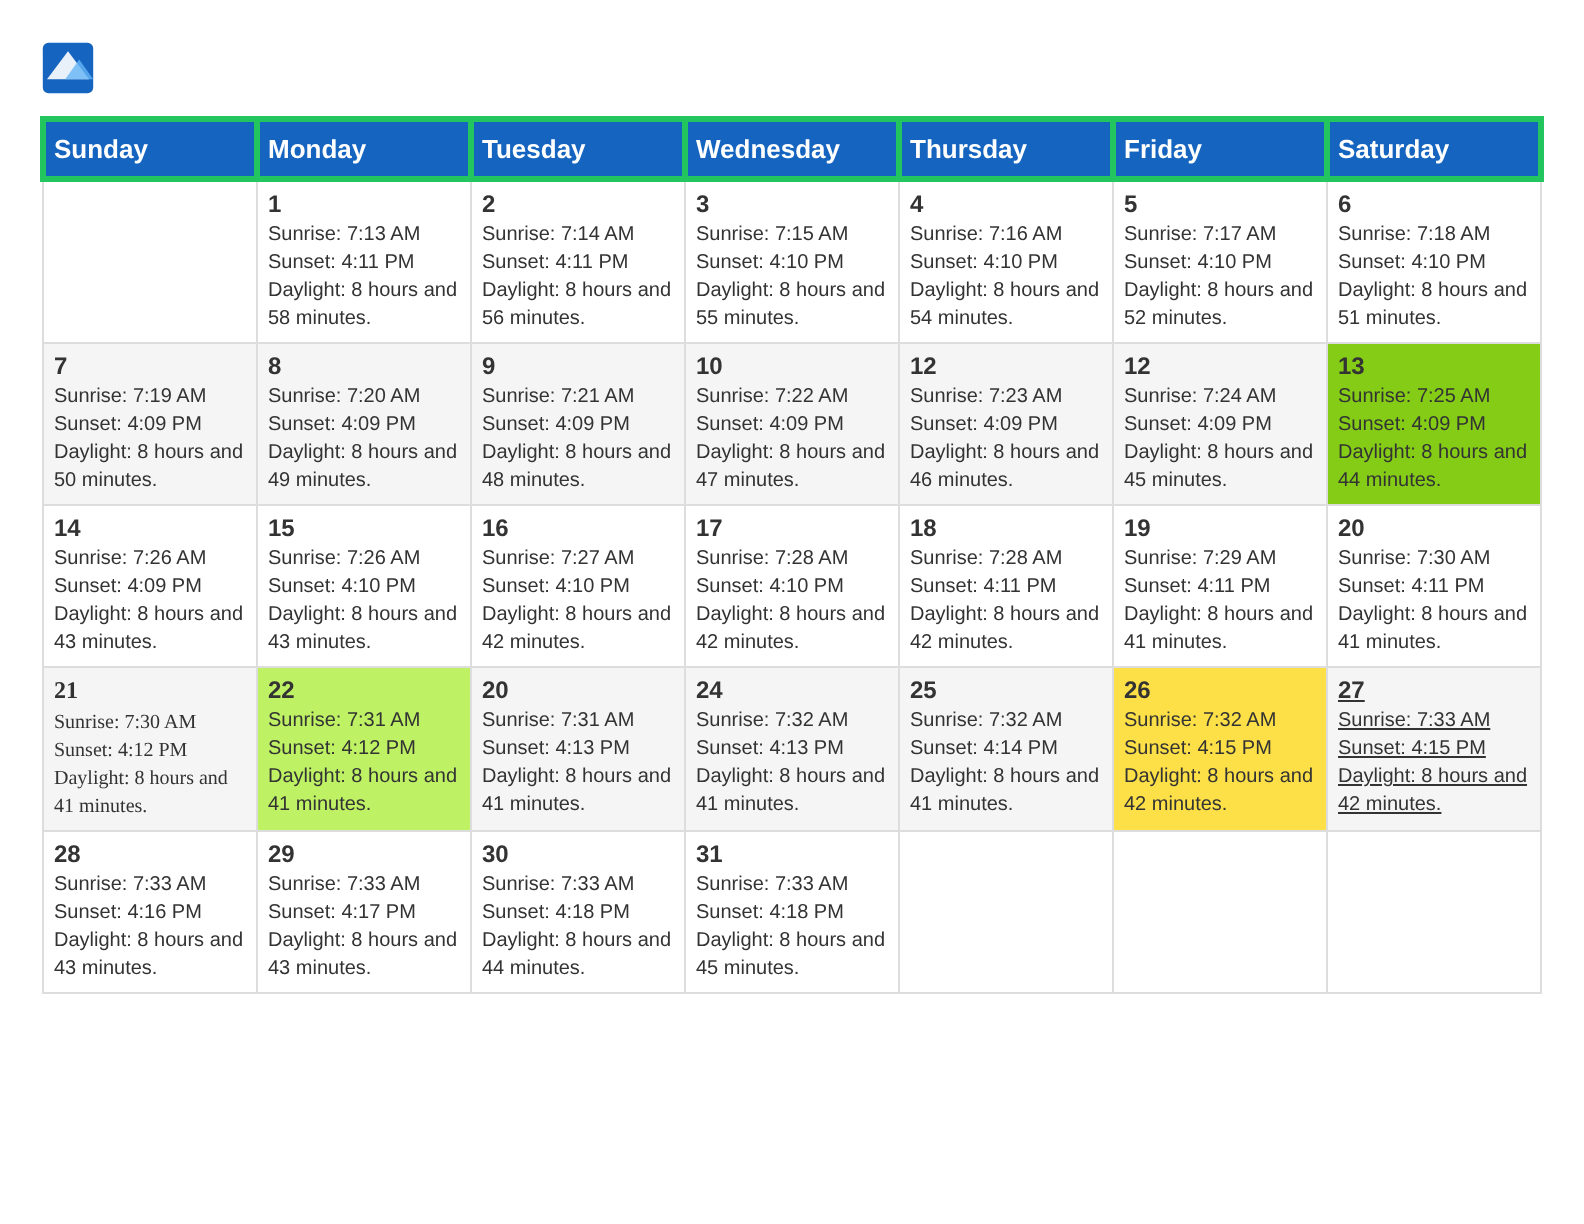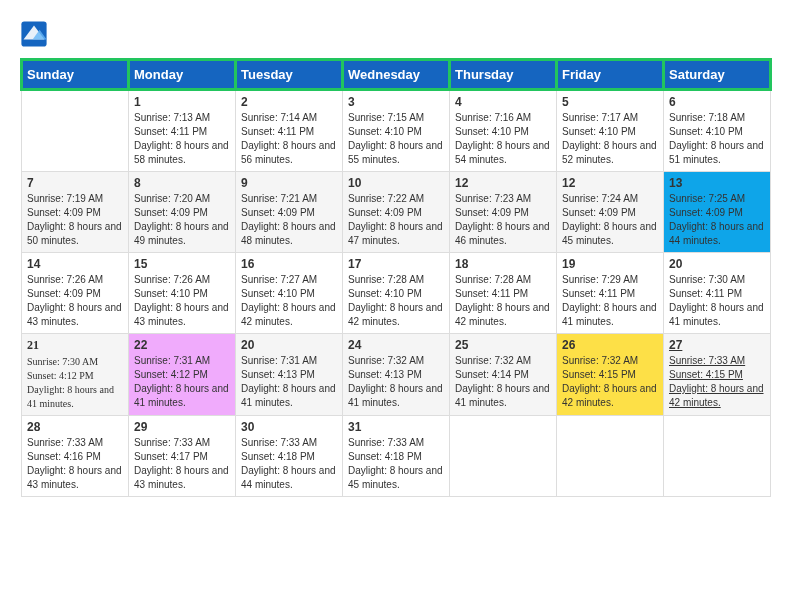--- a/index.html
+++ b/index.html
@@ -165,21 +165,21 @@
 <div class="day-info">Sunrise: 7:22 AM<br>Sunset: 4:09 PM<br>Daylight: 8 hours and 47 minutes.</div>
         </td>
         <td style="background: rgb(245, 245, 245);">
           <div class="day-number">12</div>
 <div class="day-info">Sunrise: 7:23 AM<br>Sunset: 4:09 PM<br>Daylight: 8 hours and 46 minutes.</div>
         </td>
         <td style="background: rgb(245, 245, 245);">
           <div class="day-number">12</div>
 <div class="day-info">Sunrise: 7:24 AM<br>Sunset: 4:09 PM<br>Daylight: 8 hours and 45 minutes.</div>
         </td>
-        <td style="background: #0ea5e9;">
+        <td style="background: #84cc16;">
           <div class="day-number">13</div>
 <div class="day-info">Sunrise: 7:25 AM<br>Sunset: 4:09 PM<br>Daylight: 8 hours and 44 minutes.</div>
         </td>
       </tr>
       <tr>
         <td>
           <div class="day-number">14</div>
 <div class="day-info">Sunrise: 7:26 AM<br>Sunset: 4:09 PM<br>Daylight: 8 hours and 43 minutes.</div>
         </td>
         <td>
@@ -205,21 +205,21 @@
         <td>
           <div class="day-number">20</div>
 <div class="day-info">Sunrise: 7:30 AM<br>Sunset: 4:11 PM<br>Daylight: 8 hours and 41 minutes.</div>
         </td>
       </tr>
       <tr>
         <td style="background: rgb(245, 245, 245); font-family: Liberation Serif, serif;">
           <div class="day-number">21</div>
 <div class="day-info">Sunrise: 7:30 AM<br>Sunset: 4:12 PM<br>Daylight: 8 hours and 41 minutes.</div>
         </td>
-        <td style="background: #f0abfc;">
+        <td style="background: #bef264;">
           <div class="day-number">22</div>
 <div class="day-info">Sunrise: 7:31 AM<br>Sunset: 4:12 PM<br>Daylight: 8 hours and 41 minutes.</div>
         </td>
         <td style="background: rgb(245, 245, 245);">
           <div class="day-number">20</div>
 <div class="day-info">Sunrise: 7:31 AM<br>Sunset: 4:13 PM<br>Daylight: 8 hours and 41 minutes.</div>
         </td>
         <td style="background: rgb(245, 245, 245);">
           <div class="day-number">24</div>
 <div class="day-info">Sunrise: 7:32 AM<br>Sunset: 4:13 PM<br>Daylight: 8 hours and 41 minutes.</div>

